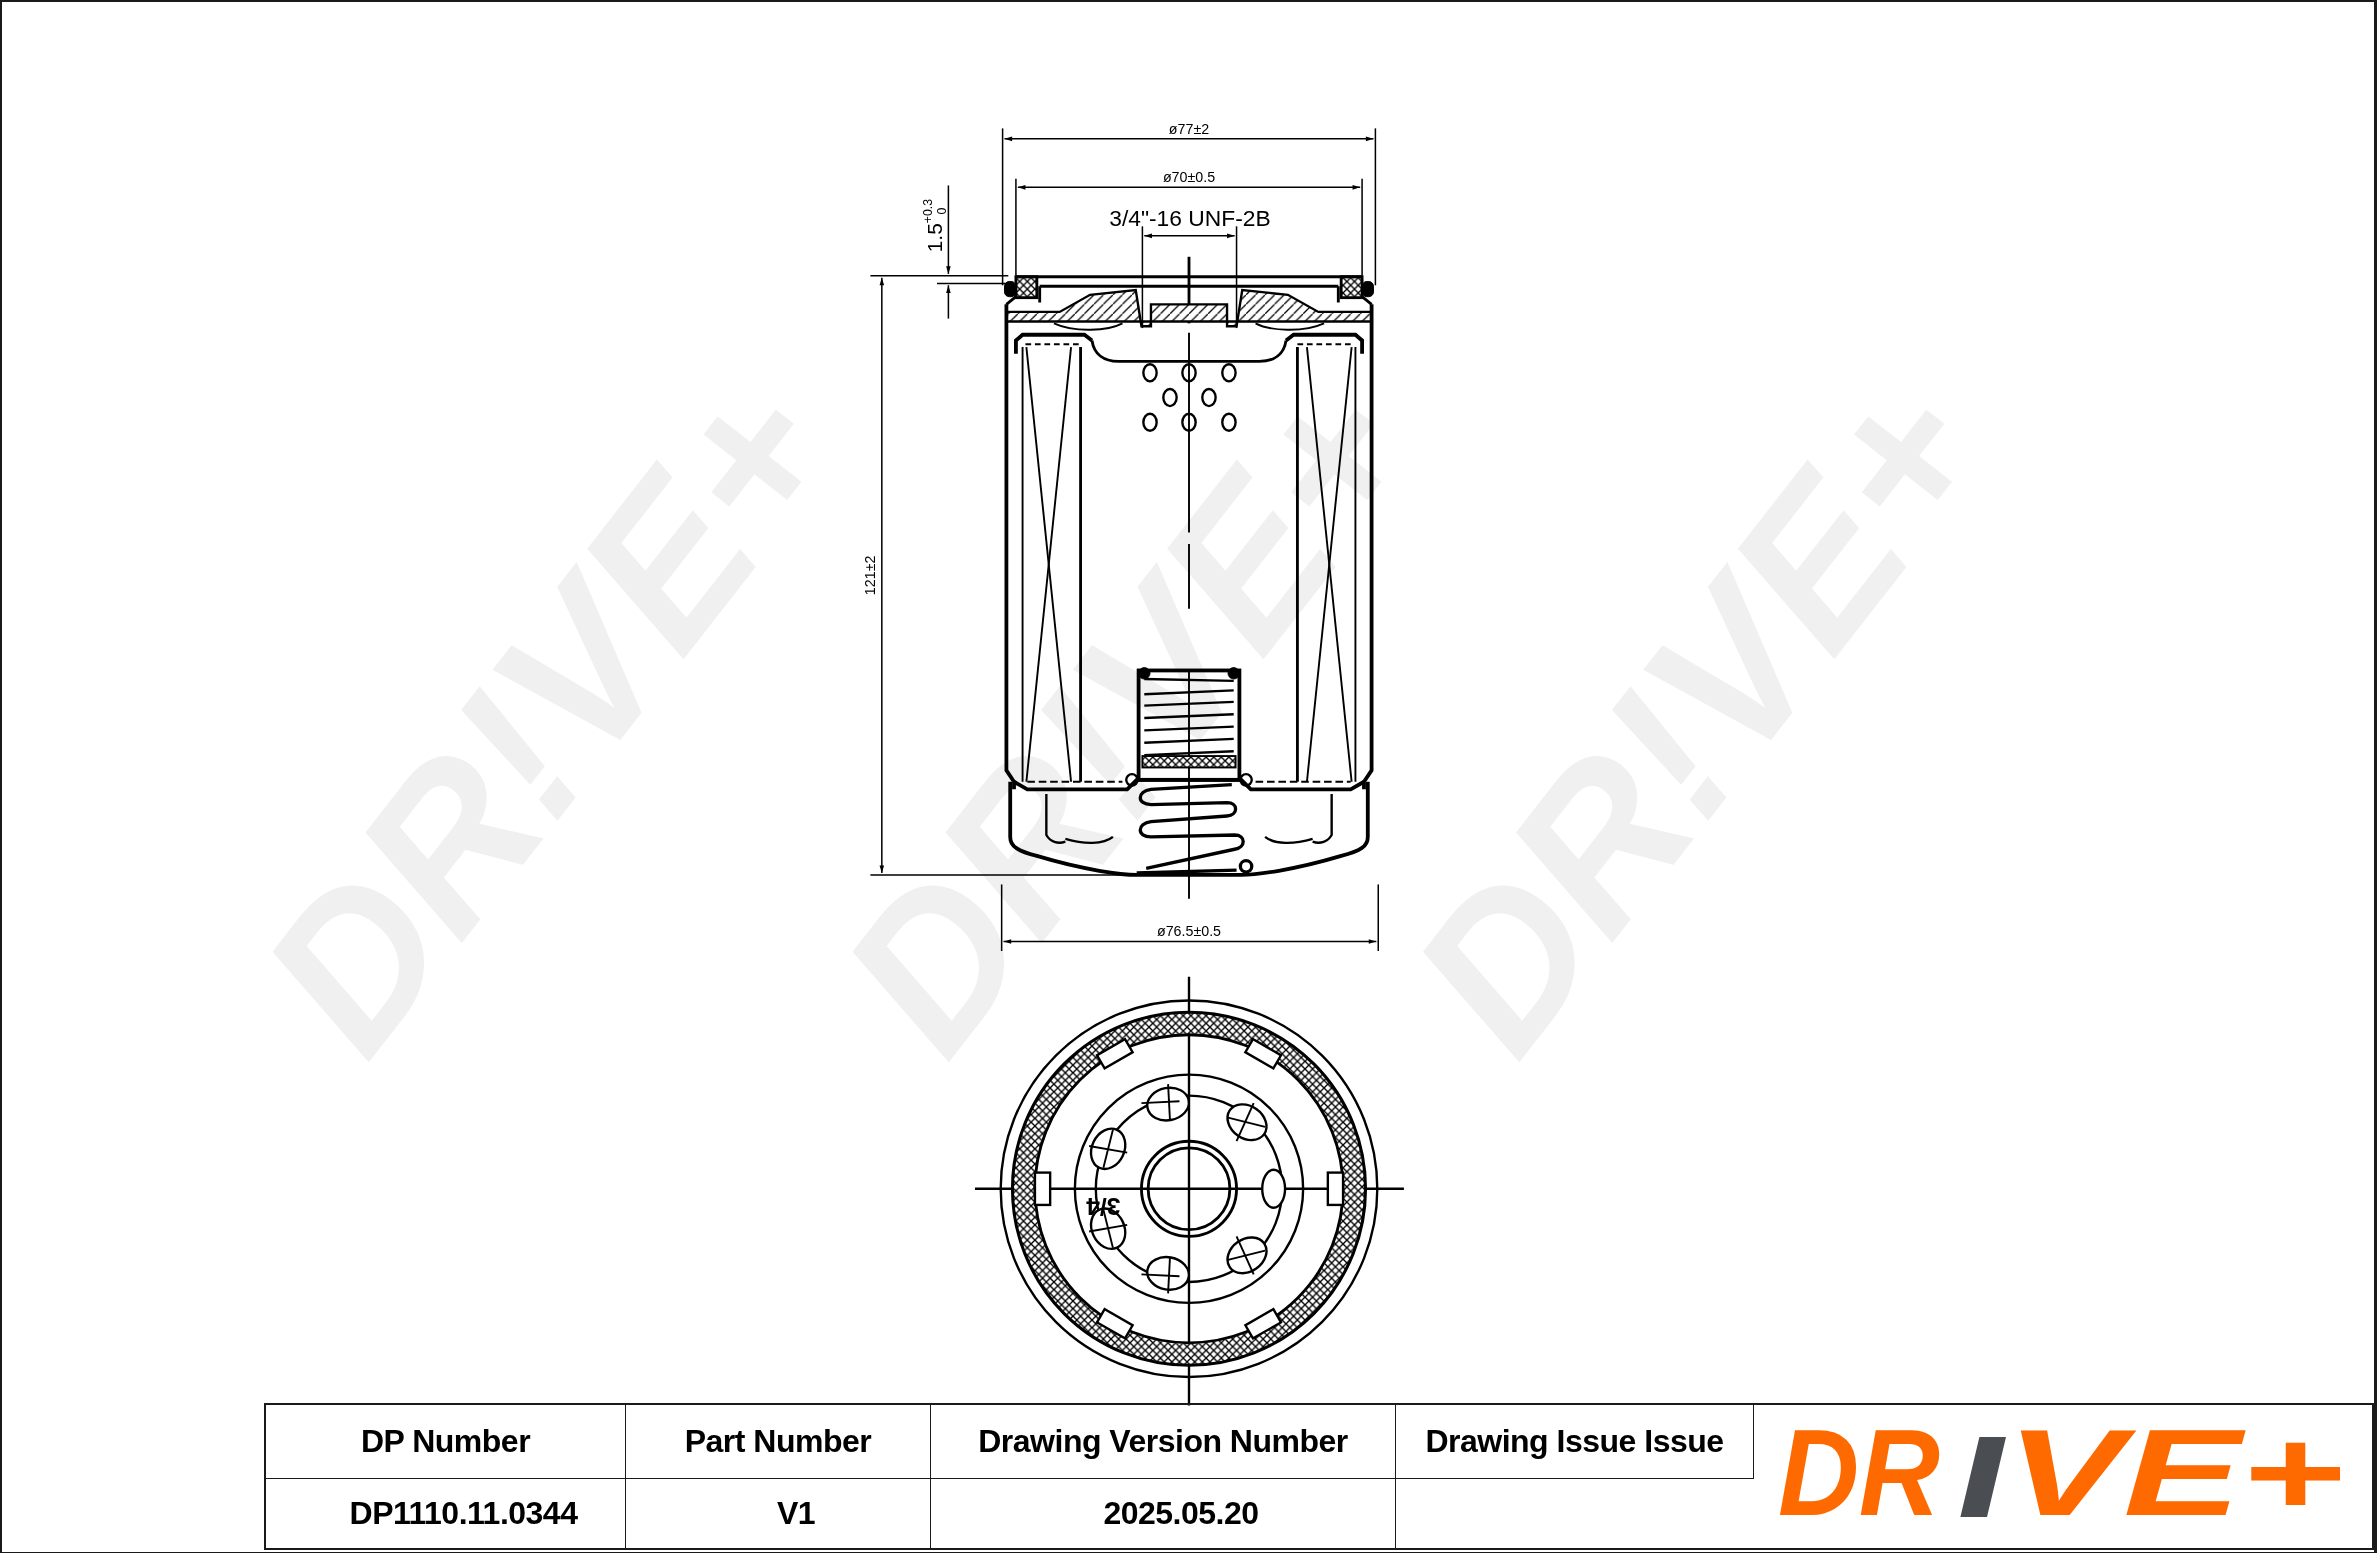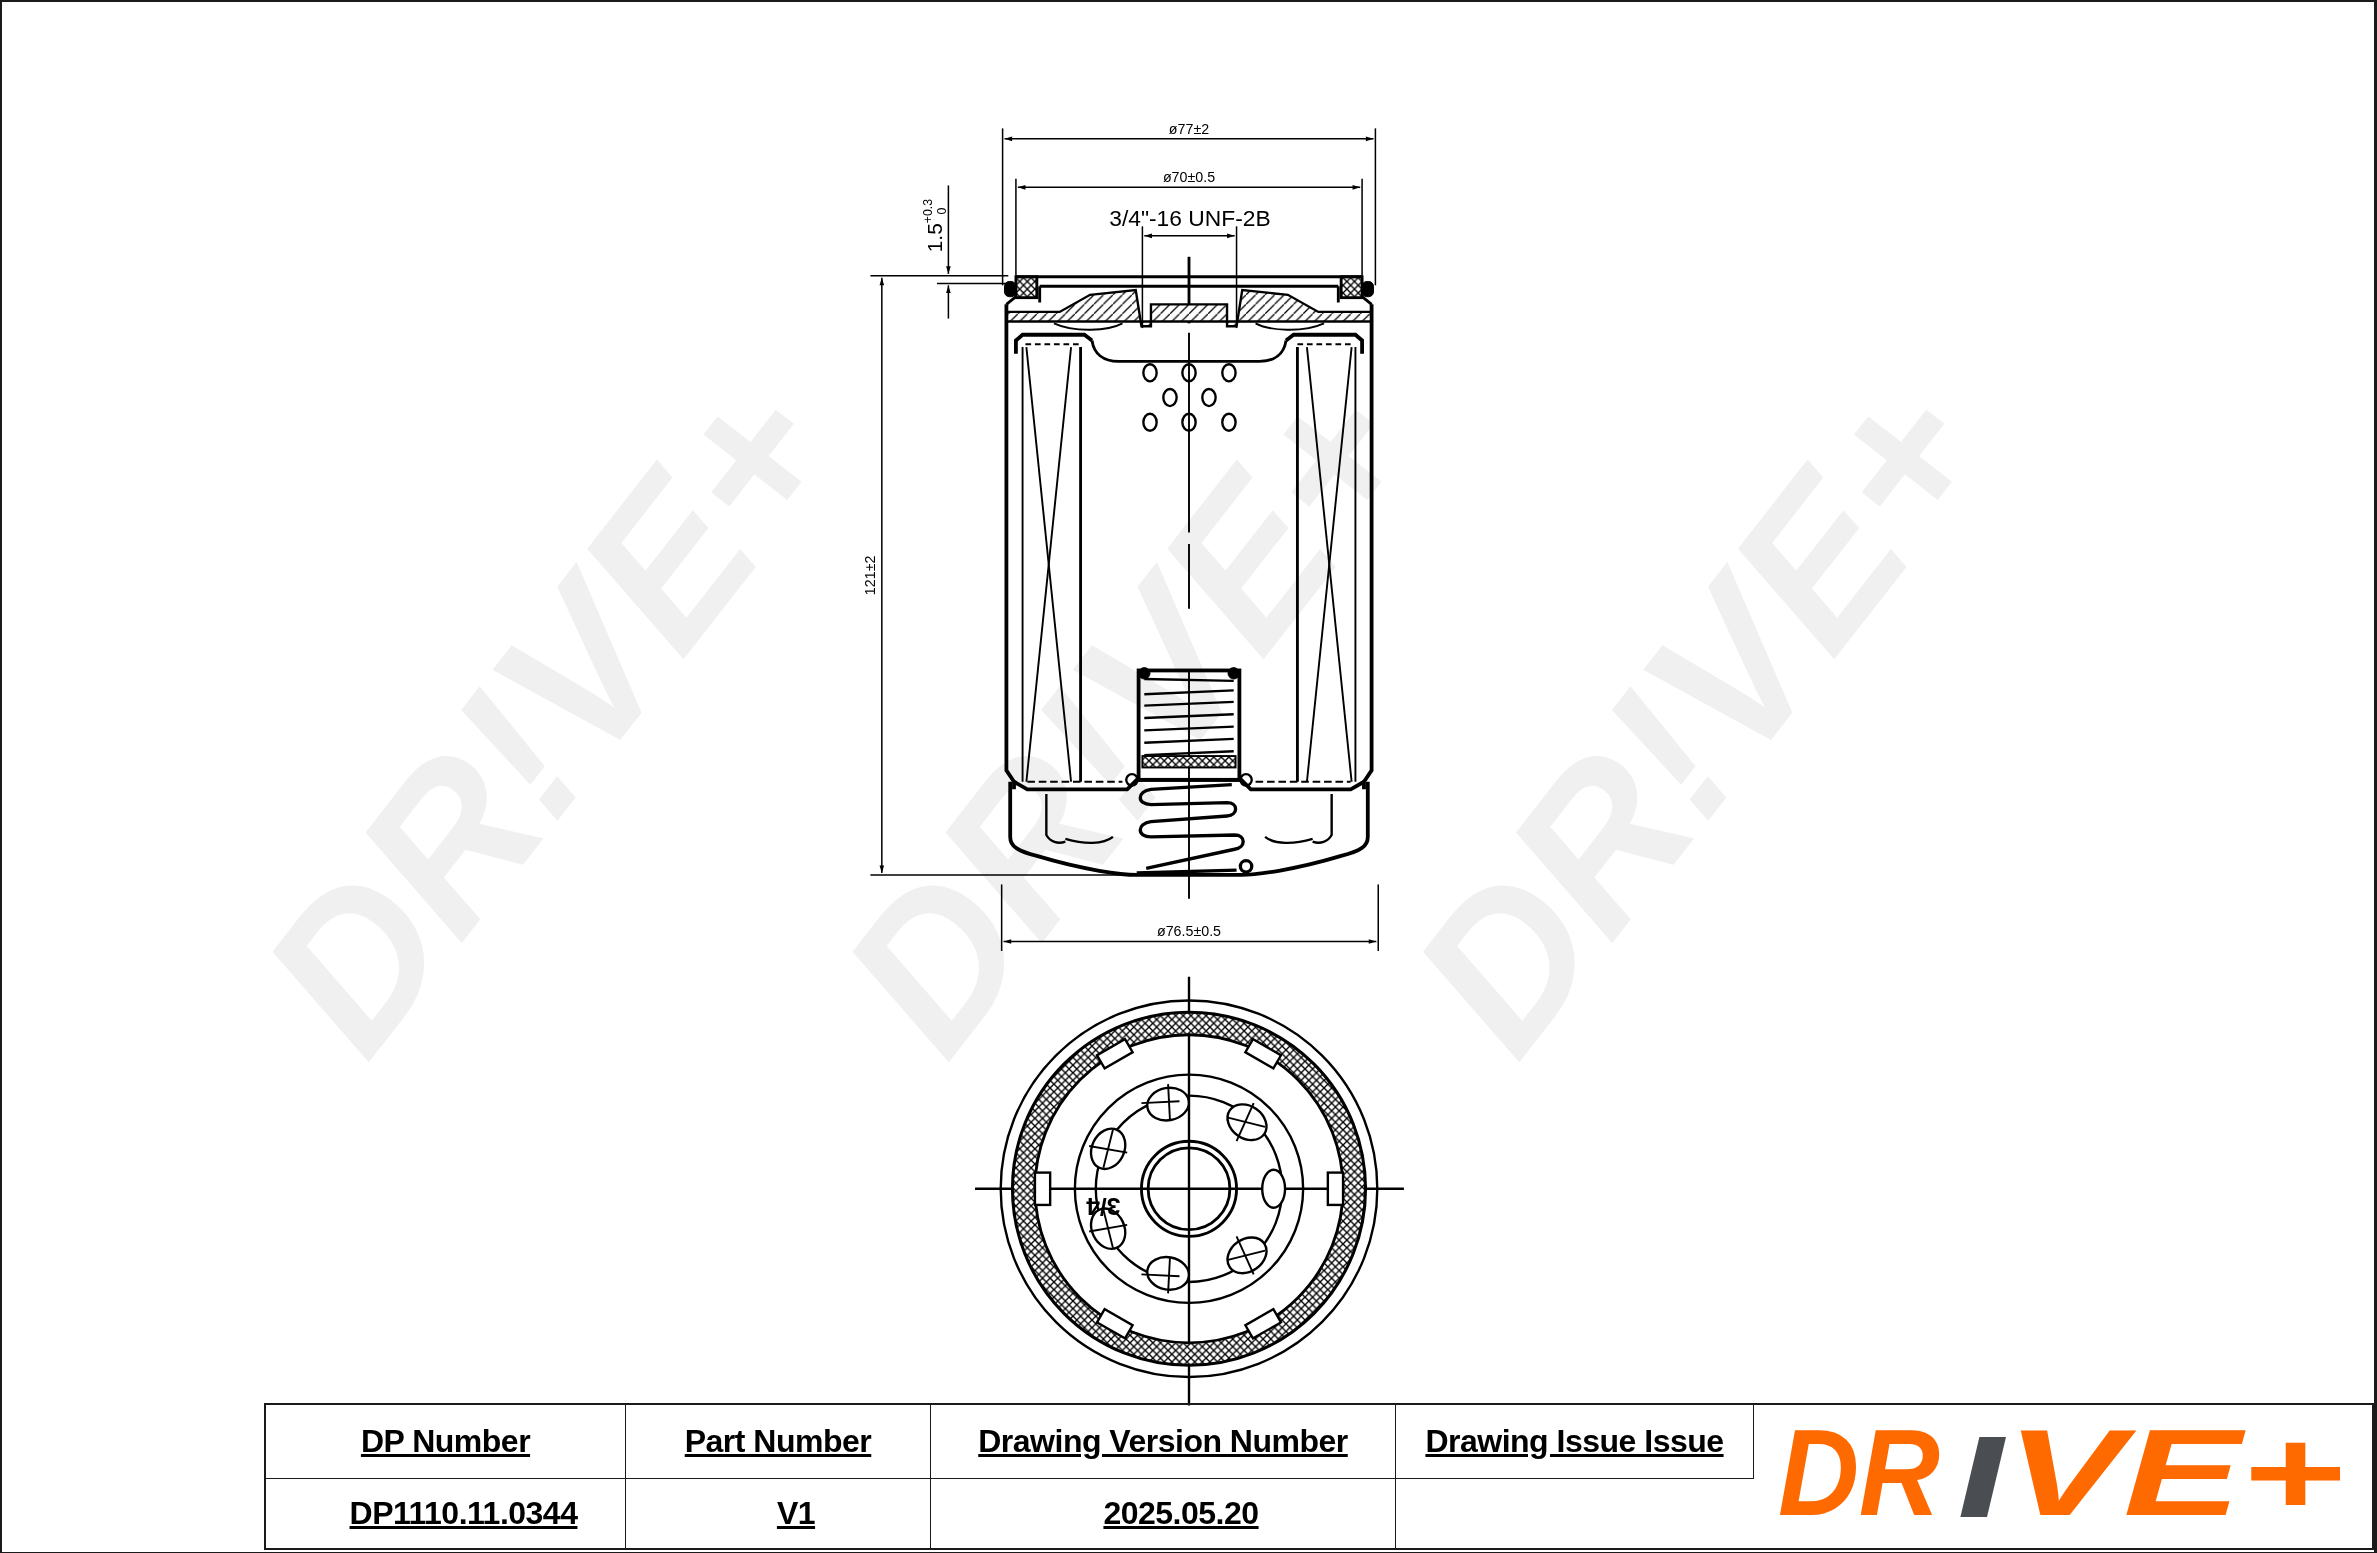--- a/index.html
+++ b/index.html
@@ -1,20 +1,20 @@
 <!DOCTYPE html>
 <html style="font-size:15px"><head>
 <meta charset="utf-8">
 <style>
   html, body { margin: 0; padding: 0; background: #ffffff; }
   body { width: 2378px; height: 1553px; position: relative; overflow: hidden; font-family: "Liberation Sans", sans-serif; }
   .frame { position: absolute; left: 0; top: 0; width: 2378px; height: 1553px; box-sizing: border-box; border: 2.9px solid #1a1a1a; border-bottom-width: 1.9px; border-right-width: 4.8px; }
   svg.drawing { position: absolute; left: 0; top: 0; }
   .title-block { position: absolute; left: 264px; top: 1403px; width: 2110px; height: 147px; border: 2.9px solid #1a1a1a; box-sizing: border-box; display: grid; grid-template-columns: 360px 305px 465px 358px 1fr; grid-template-rows: 74px 1fr; }
-  .cell { display: flex; align-items: center; justify-content: center; border-right: 1.9px solid #1a1a1a; font-weight: bold; color: #000; font-size: 32px; letter-spacing: -0.5px; text-decoration: underline; }
+  .cell { display: flex; align-items: center; justify-content: center; border-right: 1.9px solid #1a1a1a; font-weight: bold; color: #000; font-size: 32px; letter-spacing: -0.5px; }
   .cell.head { border-bottom: 1.9px solid #1a1a1a; }
   .cell.val { font-size: 32px; margin-left: 36px; }
   .logo-cell { grid-column: 5; grid-row: 1 / span 2; display: flex; align-items: center; border-right: none; }
 </style>
 </head>
 <body>
 
 <div class="frame"></div>
 
 <svg class="drawing" width="2378" height="1553" viewBox="0 0 2500 1633" xmlns="http://www.w3.org/2000/svg">

